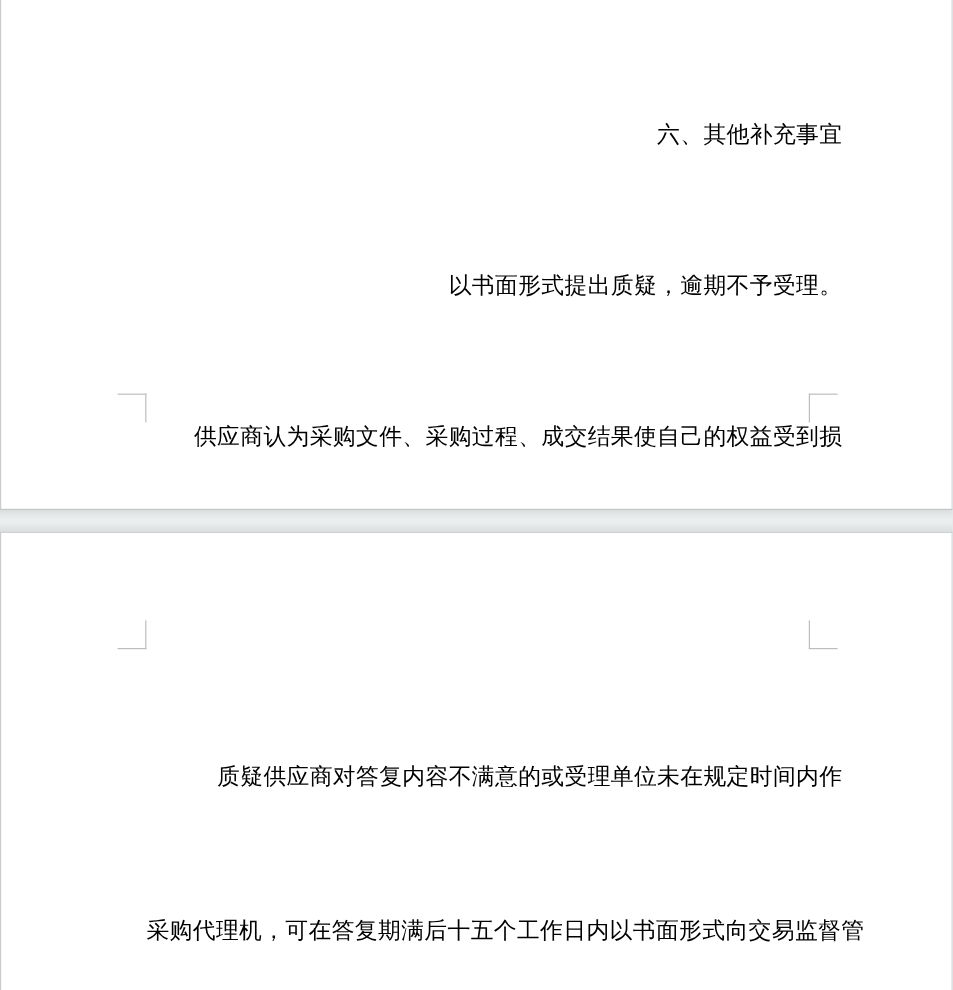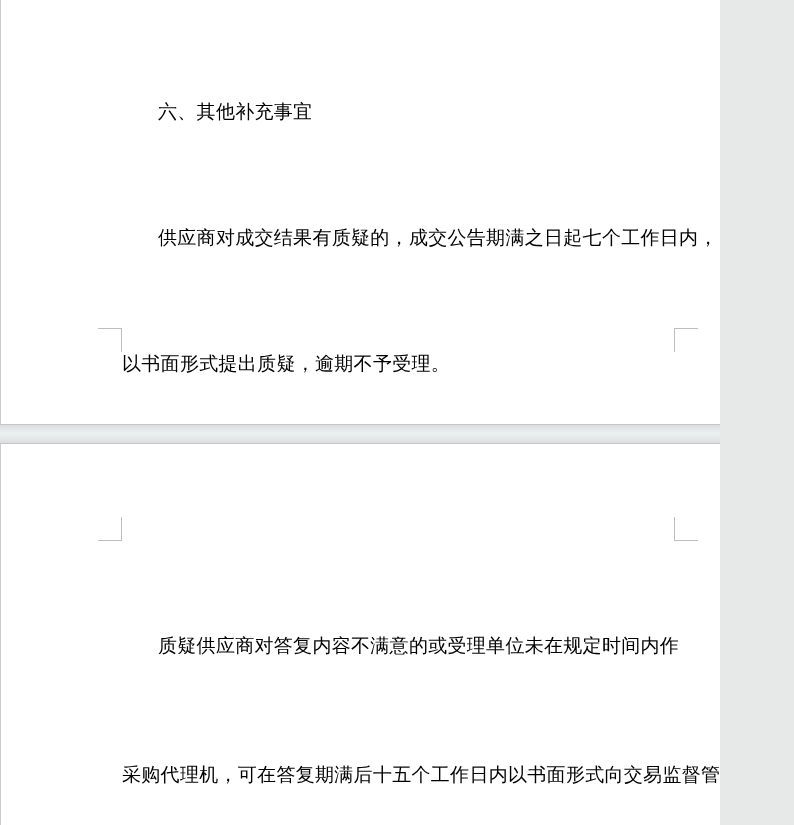--- a/index.html
+++ b/index.html
@@ -2,25 +2,26 @@
 <html><head>
 <meta charset="utf-8">
 <style>
   html, body {
     margin: 0;
     padding: 0;
     background: #e7e9e9;
   }
   #screen {
     position: relative;
-    width: 720px;
+    width: 794px;
     height: 825px;
     overflow: hidden;
     background: #e7e9e9;
-    font-family: Liberation Mono, monospace;
+    font-family: Liberation Sans, sans-serif;
+    text-align: right;
   }
   .page {
     position: absolute;
     left: 0;
     width: 792px;
     background: #ffffff;
     border-left: 1px solid #c9cdcd;
     border-right: 1px solid #c9cdcd;
     box-sizing: content-box;
   }
@@ -77,21 +78,20 @@
   #p2-mark-right { left: 673px; top: 73px; }
 </style>
 </head>
 <body>
 
 <div id="screen">
 
   <div id="page-1" class="page">
     <div id="page1-text" class="text-block">
       <div class="line indent">六、其他补充事宜</div>
-      <div class="line indent">供应商对成交结果有质疑的，成交公告期满之日起七个工作日内，</div>
       <div class="line">以书面形式提出质疑，逾期不予受理。</div>
       <div class="line indent">供应商认为采购文件、采购过程、成交结果使自己的权益受到损</div>
       <div class="line">害的，可以在知道或者应知其权益受到损害之日起七个工作日内，以</div>
       <div class="line">书面形式向采购人或者采购代理机构提出质疑。采购人、采购代理机</div>
       
     </div>
     <div id="p1-mark-left" class="mark tl-of-text-bottom-left"></div>
     <div id="p1-mark-right" class="mark tl-of-text-bottom-right"></div>
   </div>
 

